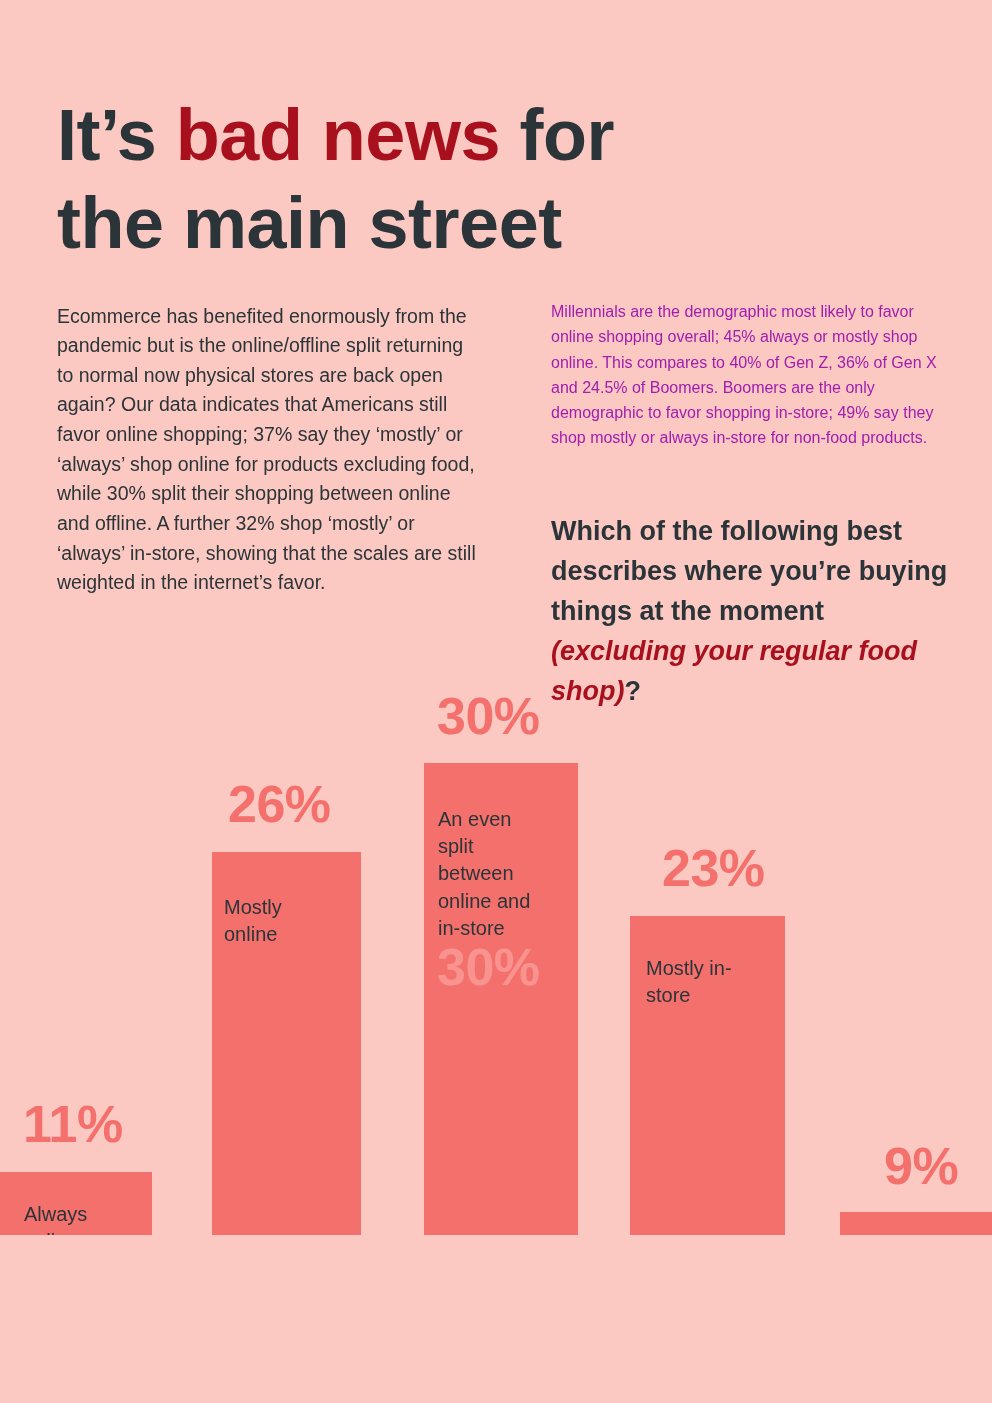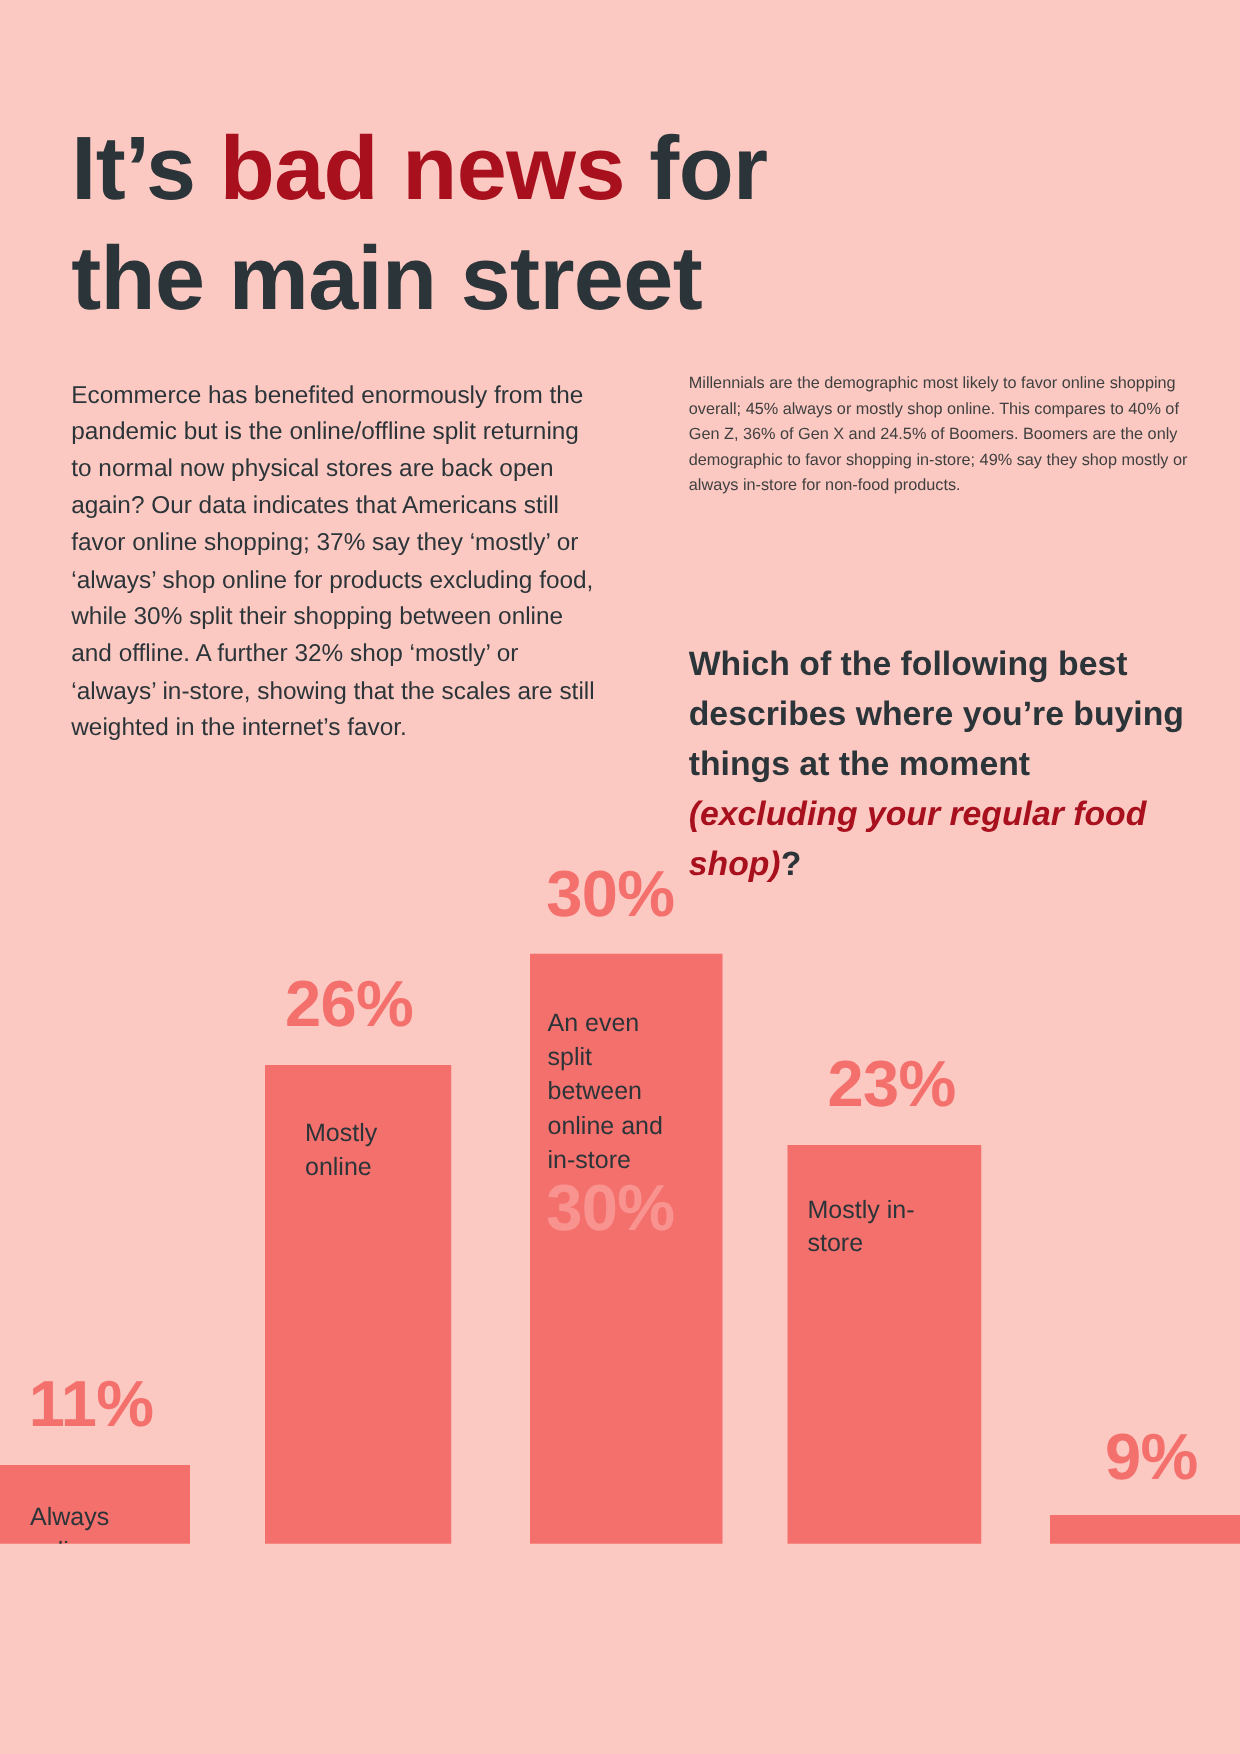--- a/index.html
+++ b/index.html
@@ -48,24 +48,24 @@
     line-height: 1.52;
     font-weight: 400;
     color: #2B3438;
   }
 
   .col-right {
     position: absolute;
     left: 551px;
     top: 283px;
     width: 400px;
-    font-size: 13px;
+    font-size: 16px;
     line-height: 1.58;
     font-weight: 400;
-    color: #404040;
+    color: #a21caf;
   }
 
   .question {
     position: absolute;
     left: 551px;
     top: 490px;
     width: 400px;
     font-size: 27px;
     line-height: 1.48;
     font-weight: 700;
@@ -137,21 +137,21 @@
   <h2 class="question"><span>Which of the following best describes where you’re buying things at the moment </span><span class="qaccent">(excluding your regular food shop)</span><span>?</span></h2>
 
   <div class="chart">
 
     <div class="bar" style="left:0px; width:152px; height:231px;"></div>
     <div class="bar-value" style="left:23px; top:1098px;">11%</div>
     <div class="bar-label" style="left:24px; top:1201px; width:100px;">Always online</div>
 
     <div class="bar" style="left:212px; width:149px; height:551px;"></div>
     <div class="bar-value" style="left:228px; top:778px;">26%</div>
-    <div class="bar-label" style="left:224px; top:894px; width:110px;margin-left:20px;">Mostly online</div>
+    <div class="bar-label" style="left:224px; top:894px; width:110px;">Mostly online</div>
 
     <div class="bar" style="left:424px; width:154px; height:640px;"></div>
     <div class="bar-value" style="left:437px; top:690px;">30%</div>
     <div class="bar-label" style="left:438px; top:806px; width:104px;">An even split between online and in-store</div>
     <div class="ghost-value" style="left:437px; top:941px;">30%</div>
 
     <div class="bar" style="left:630px; width:155px; height:487px;"></div>
     <div class="bar-value" style="left:662px; top:842px;">23%</div>
     <div class="bar-label" style="left:646px; top:955px; width:118px;">Mostly in-store</div>
 

